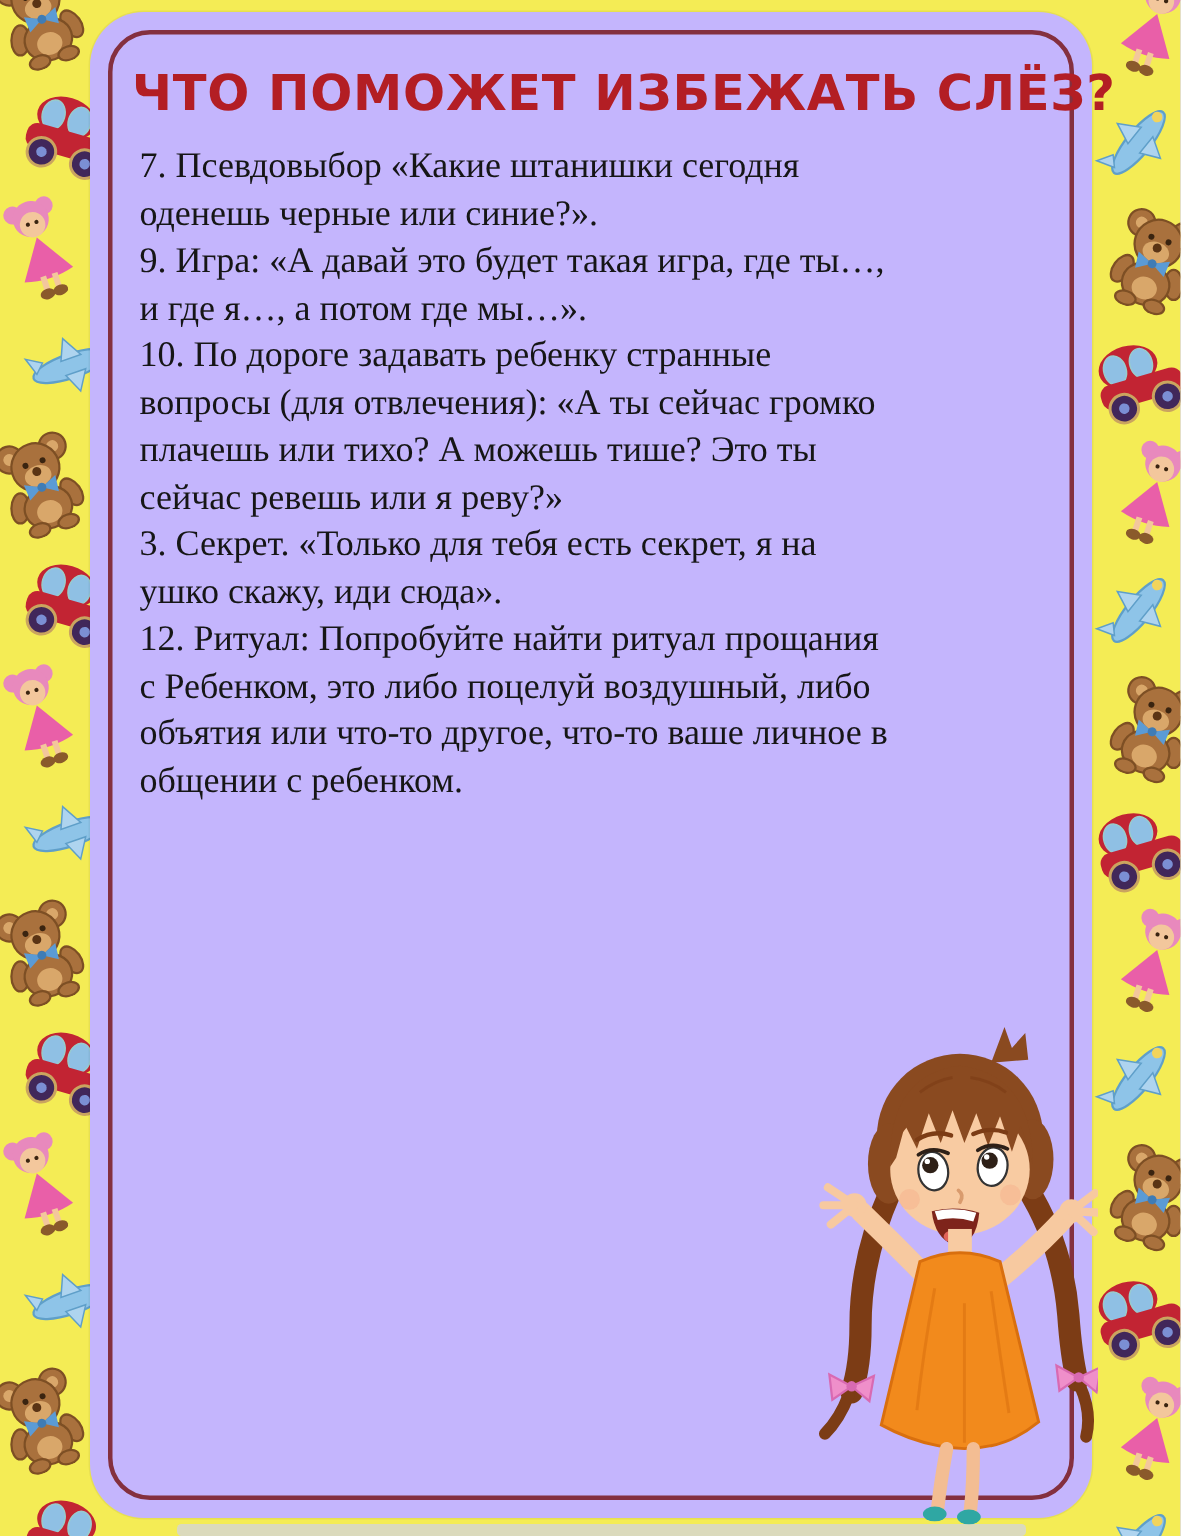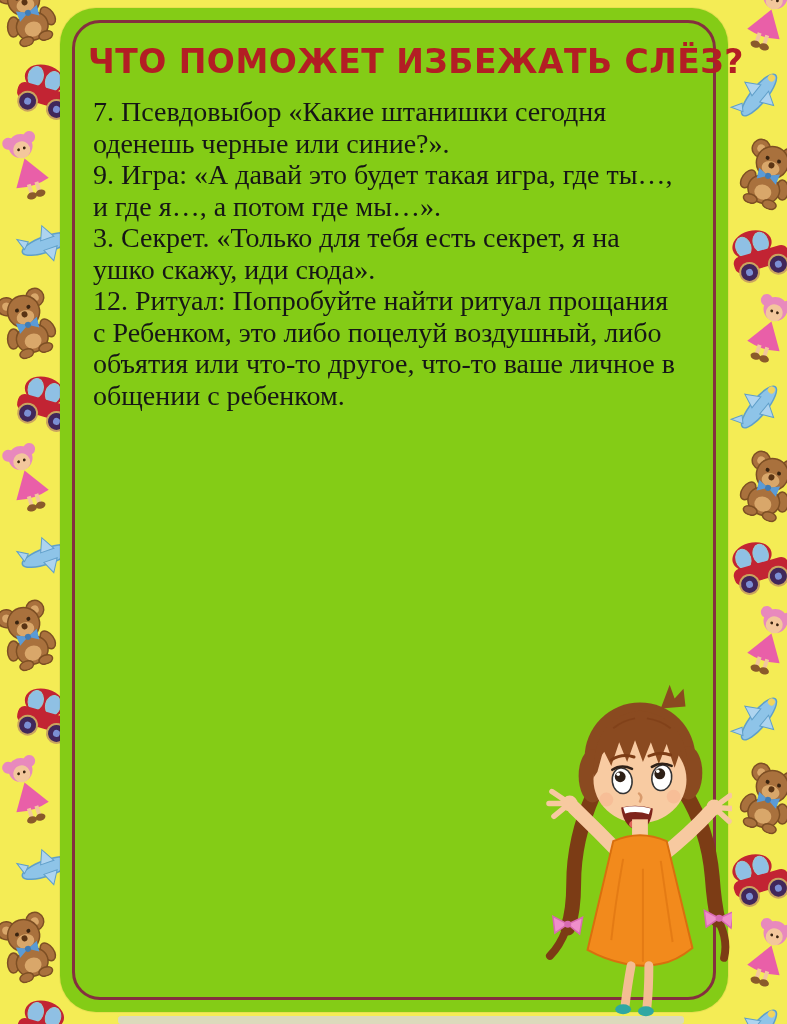--- a/index.html
+++ b/index.html
@@ -3,29 +3,29 @@
 <meta charset="utf-8">
 <style>
   html,body{margin:0;padding:0;background:#e8e8e8;}
   .stage{position:relative;width:787px;height:1024px;overflow:hidden;background:#f4ec55;
          font-family:"Liberation Serif", serif;}
   
   .pattern-layer{position:absolute;inset:0;z-index:1;}
   .toy{position:absolute;width:70px;height:70px;}
   
   .card{position:absolute;left:60px;top:8px;width:668px;height:1004px;
-        background:#84cc16;border-radius:36px;z-index:2;
+        background:#c4b5fd;border-radius:36px;z-index:2;
         box-shadow:0 0 0 1px rgba(0,0,0,0.05);}
   .card-border{position:absolute;left:12px;top:12px;right:12px;bottom:12px;
         border:3px solid #84303f;border-radius:28px;pointer-events:none;}
   .poster-title{margin:0;position:absolute;top:34px;left:28px;width:612px;
         font-family:"DejaVu Sans", sans-serif;font-weight:bold;font-size:33px;
         letter-spacing:.5px;color:#b31e24;text-align:center;white-space:nowrap;}
   .tips{position:absolute;top:88px;left:33px;width:615px;
-        font-size:28px;line-height:31.5px;color:#161616;}
+        font-size:24px;line-height:31.5px;color:#161616;}
   .tip{margin:0;white-space:pre-line;}
   
   .girl{position:absolute;left:544px;top:680px;width:188px;height:338px;z-index:5;}
   
   .bottom-strip{position:absolute;left:118px;top:1016px;width:566px;height:8px;
         background:#d6d7cf;opacity:.85;border-radius:3px;z-index:3;}
 </style>
 </head>
 <body>
 
@@ -176,20 +176,24 @@
     </div>
 
   <div class="card">
     <div class="card-border"></div>
     <h1 class="poster-title">ЧТО ПОМОЖЕТ ИЗБЕЖАТЬ СЛЁЗ?</h1>
     <div class="tips">
         <p class="tip">7. Псевдовыбор «Какие штанишки сегодня
 оденешь черные или синие?».</p>
         <p class="tip">9. Игра: «А давай это будет такая игра, где ты…,
 и где я…, а потом где мы…».</p>
+        <p class="tip">10. По дороге задавать ребенку странные
+вопросы (для отвлечения): «А ты сейчас громко
+плачешь или тихо? А можешь тише? Это ты
+сейчас ревешь или я реву?»</p>
         <p class="tip">3. Секрет. «Только для тебя есть секрет, я на
 ушко скажу, иди сюда».</p>
         <p class="tip">12. Ритуал: Попробуйте найти ритуал прощания
 с Ребенком, это либо поцелуй воздушный, либо
 объятия или что-то другое, что-то ваше личное в
 общении с ребенком.</p>
       </div>
   </div>
 
   <svg class="girl" viewBox="0 0 190 340">

